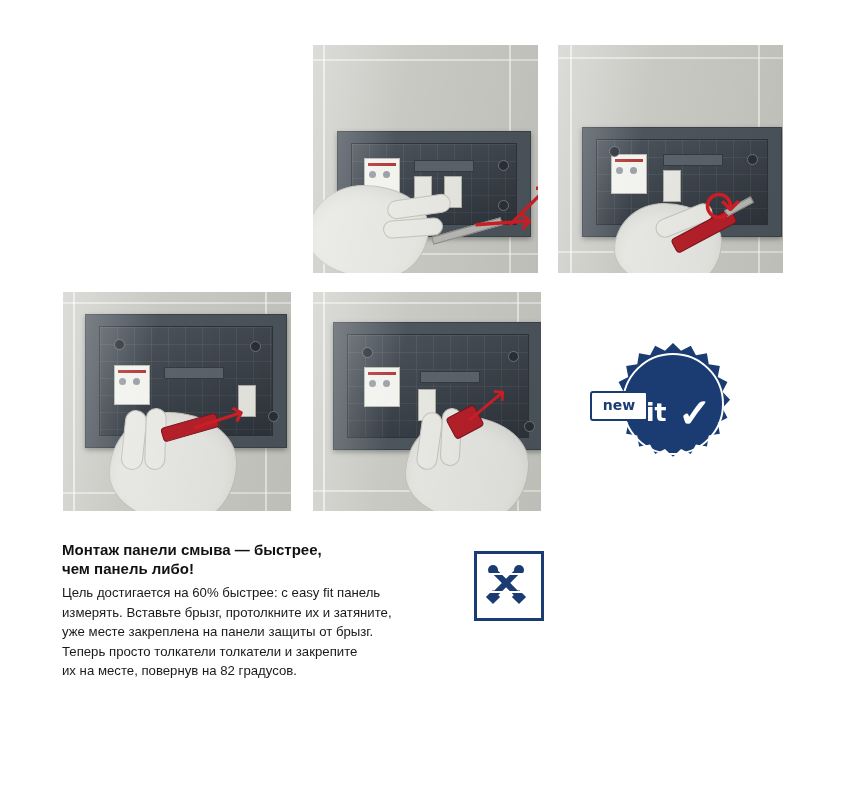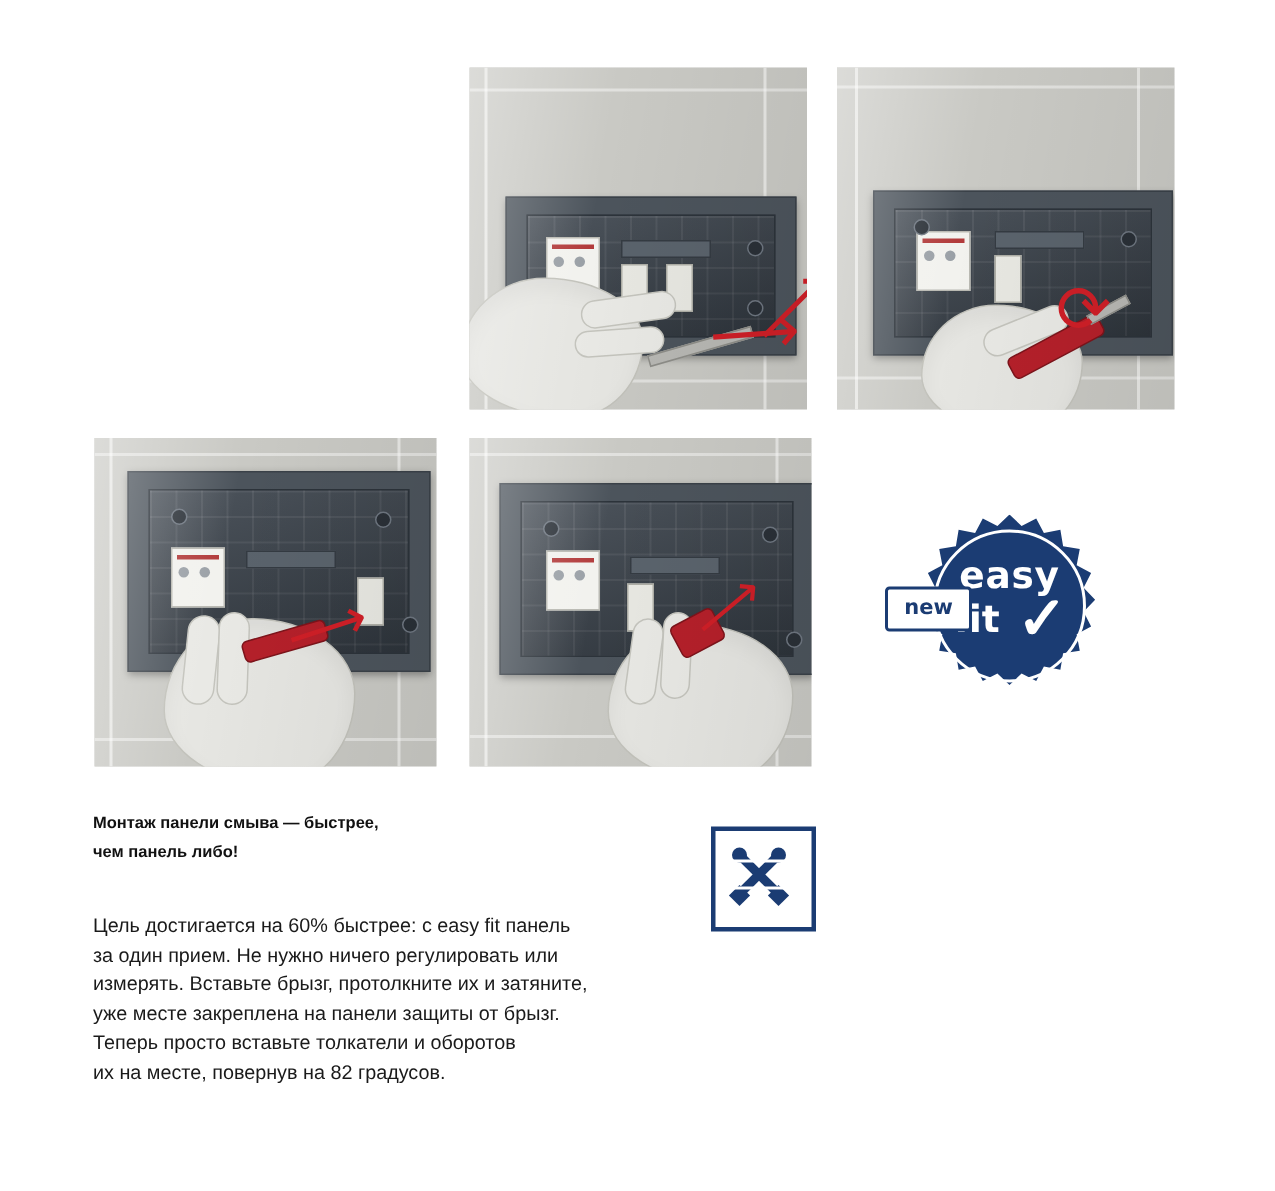--- a/index.html
+++ b/index.html
@@ -210,34 +210,33 @@
     line-height: 24px;
     font-family: "DejaVu Sans", sans-serif;
   }
 
   
   .headline {
     position: absolute;
     left: 62px;
     top: 540px;
     width: 330px;
-    font-size: 11px;
+    font-size: 15px;
     font-weight: bold;
     line-height: 19px;
     color: #111;
   }
   .bodytext {
     position: absolute;
     left: 62px;
     top: 583px;
     width: 340px;
     font-size: 13.2px;
     line-height: 19.6px;
     color: #1a1a1a;
-    margin-top: 24px;
   }
   .bodytext p { margin: 0; }
 
   
   .toolbox {
     position: absolute;
     left: 474px;
     top: 551px;
     width: 64px;
     height: 64px;
@@ -373,37 +372,35 @@
   <div class="finger" style="left:106px; top:120px; width:19px; height:56px; transform:rotate(8deg);"></div>
   <div class="finger" style="left:128px; top:116px; width:18px; height:56px; transform:rotate(3deg);"></div>
   <div class="tool-red" style="left:136px; top:118px; width:30px; height:22px; transform:rotate(-28deg);"></div>
   <div class="arrow-red" style="left:148px; top:96px; font-size:34px; line-height:34px; transform:rotate(-40deg);">⟶</div>
   <div class="tile-shade"></div>
 </div>
 
 <div class="badge" style="left:612px; top:343px;">
   <div class="star"></div>
   <div class="ring"></div>
-  <div class="easy">easy</div>
   <div class="fit">fit</div>
   <div class="check">✓</div>
   <div class="newtag">new</div>
 </div>
 
 <div class="headline">
   <div>Монтаж панели смыва — быстрее,</div>
   <div>чем панель либо!</div>
 </div>
 
 <div class="bodytext">
   <p>Цель достигается на 60% быстрее: с easy fit панель</p>
-  <p>за один прием. Не нужно ничего регулировать или</p>
   <p>измерять. Вставьте брызг, протолкните их и затяните,</p>
   <p>уже месте закреплена на панели защиты от брызг.</p>
-  <p>Теперь просто вставьте толкатели и оборотов</p>
+  <p>Теперь просто толкатели толкатели и закрепите</p>
   <p>их на месте, повернув на 82 градусов.</p>
 </div>
 
 <div class="toolbox">
   <svg width="58" height="58" viewBox="0 0 58 58">
     <g fill="#1b3c73">
       <rect x="12" y="26" width="34" height="6" transform="rotate(45 29 29)"></rect>
       <rect x="12" y="26" width="34" height="6" transform="rotate(-45 29 29)"></rect>
       <circle cx="16" cy="16" r="5"></circle>
       <circle cx="42" cy="16" r="5"></circle>

